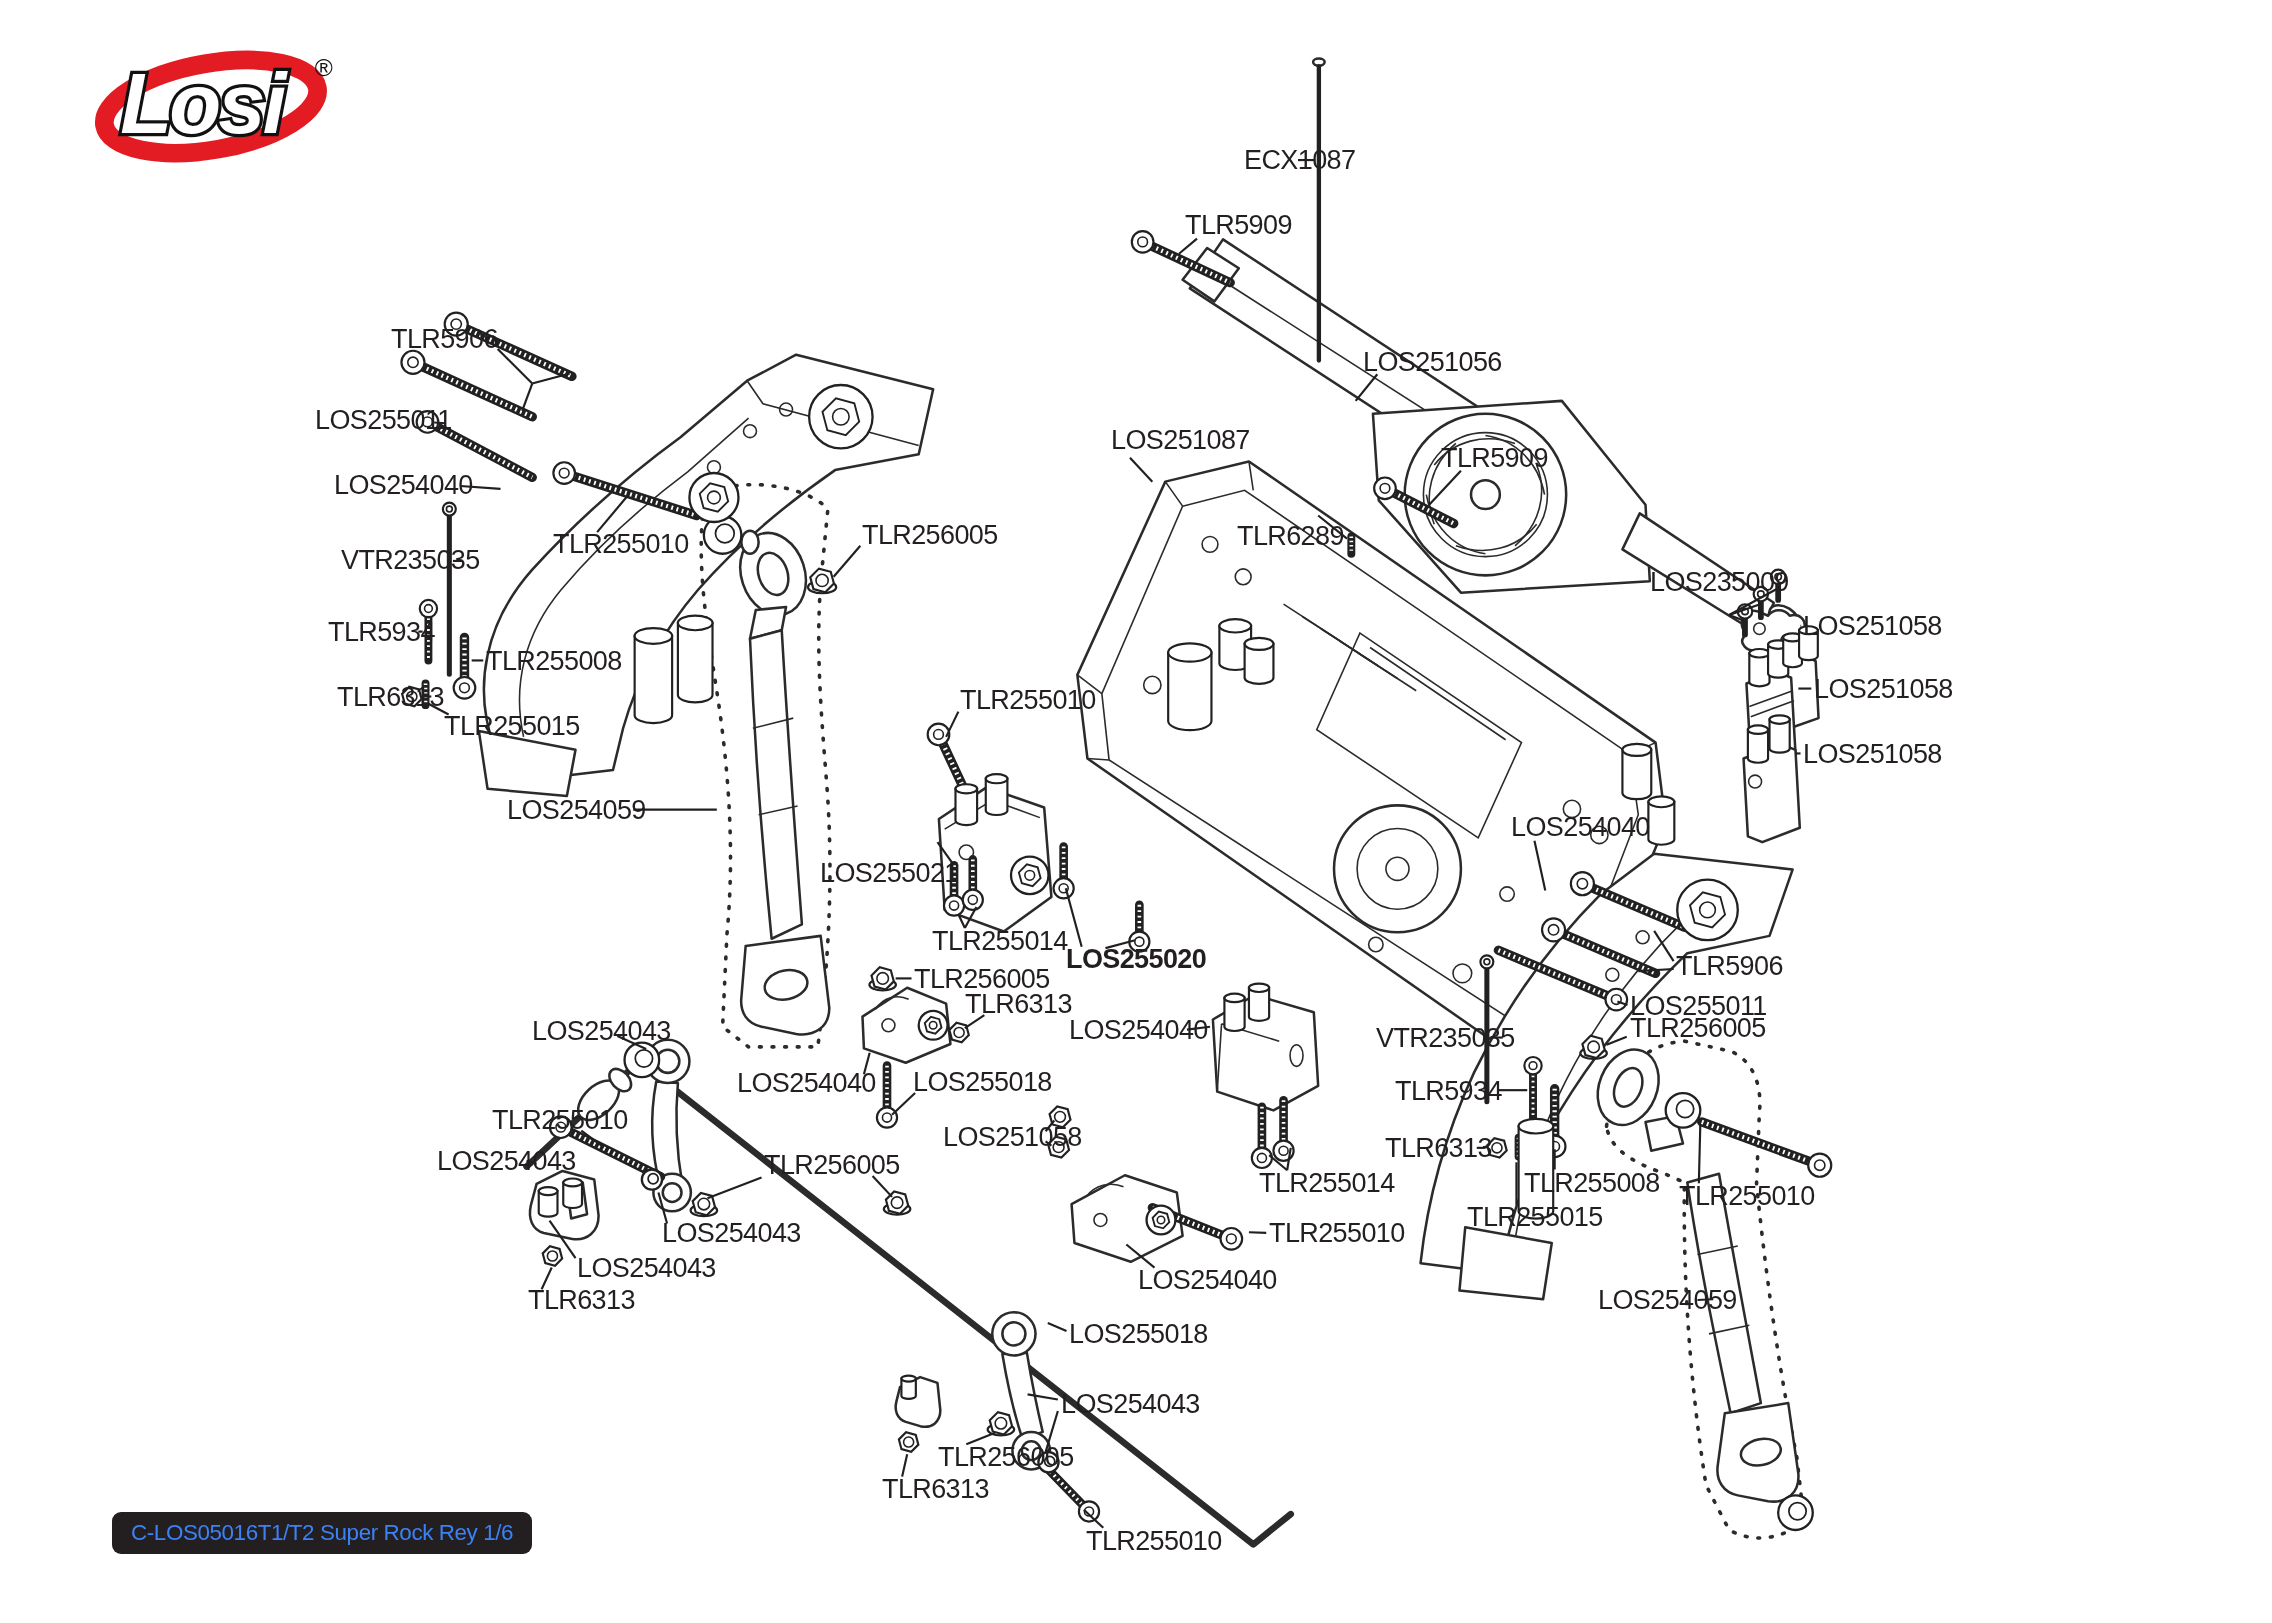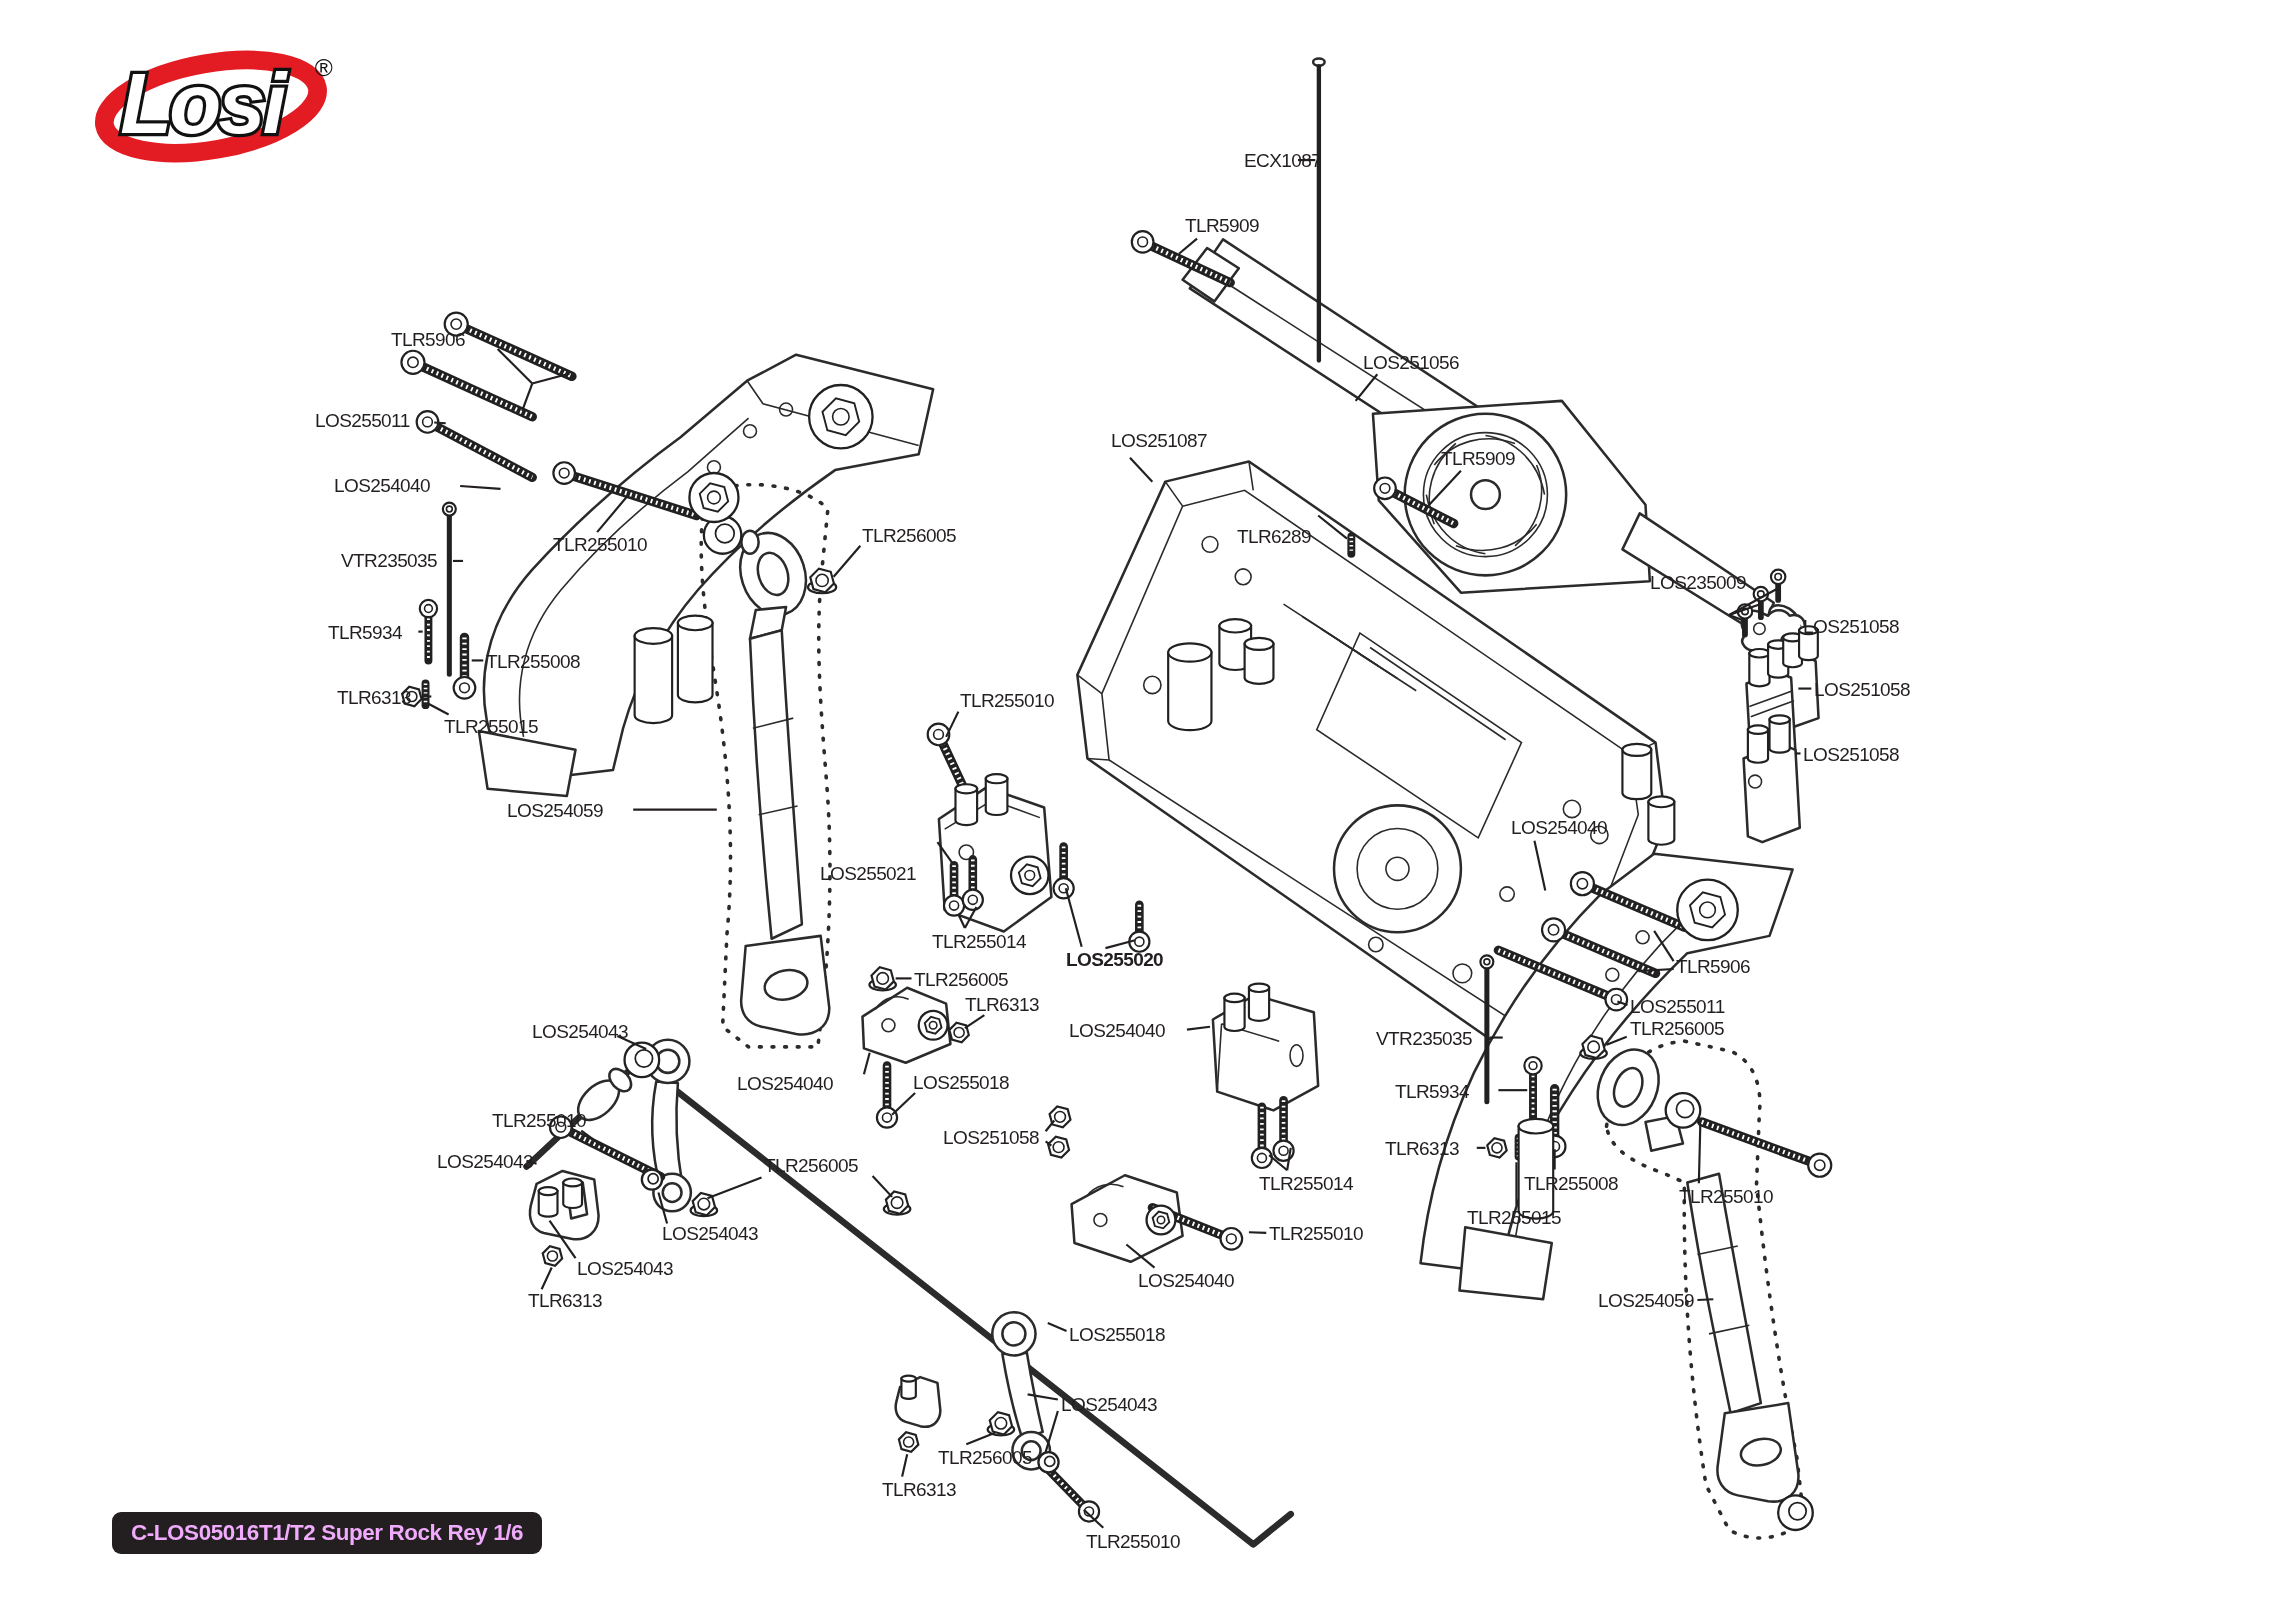--- a/index.html
+++ b/index.html
@@ -1,24 +1,24 @@
 <!DOCTYPE html>
 <html style="font-size:11.5px"><head>
 <meta charset="utf-8">
 <style>
   html,body{margin:0;padding:0;background:#fff;}
   .page{position:relative;width:2273px;height:1623px;background:#ffffff;
         font-family:"Liberation Sans",sans-serif;overflow:hidden;margin-left:27px;}
-  .plabel{position:absolute;transform:translateY(-50%);font-size:19px;letter-spacing:-0.6px;
+  .plabel{position:absolute;transform:translateY(-50%);font-size:27px;letter-spacing:-0.6px;
           color:#231f20;white-space:nowrap;line-height:1;}
   .title-box{position:absolute;left:1830px;top:66px;width:322px;height:48px;border:3.6px solid #231f20;
           border-radius:11.5px;display:flex;align-items:center;justify-content:center;
           font-size:30px;font-weight:bold;color:#231f20;background:#fff;}
-  .footer-badge{position:absolute;left:85px;top:1512px;background:#231f20;color:#f0abfc;
-          font-weight:bold;font-size:22.4px;padding:8px 19px;border-radius:9px;letter-spacing:-0.4px;}
+  .footer-badge{position:absolute;left:85px;top:1512px;background:#231f20;color:#3b82f6;
+          font-weight:normal;font-size:22.4px;padding:8px 19px;border-radius:9px;letter-spacing:-0.4px;}
   .logo{position:absolute;left:63px;top:38px;width:252px;height:130px;}
   svg#art{position:absolute;left:0;top:0;}
   .part{fill:#ffffff;stroke:#2b2b2b;stroke-width:3.5;stroke-linejoin:round;}
   .thin{fill:none;stroke:#2b2b2b;stroke-width:2.2;}
   .dotted{fill:none;stroke:#2b2b2b;stroke-width:5;stroke-dasharray:2.5 15;stroke-linecap:round;}
   .leader{stroke:#231f20;stroke-width:3;fill:none;}
 </style>
 </head>
 <body>
 

